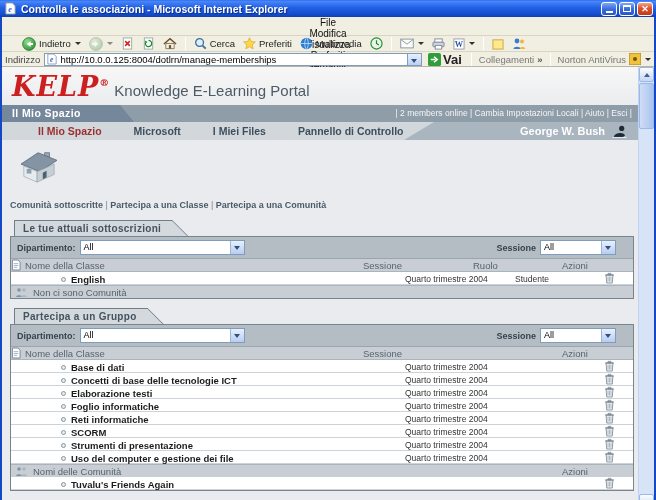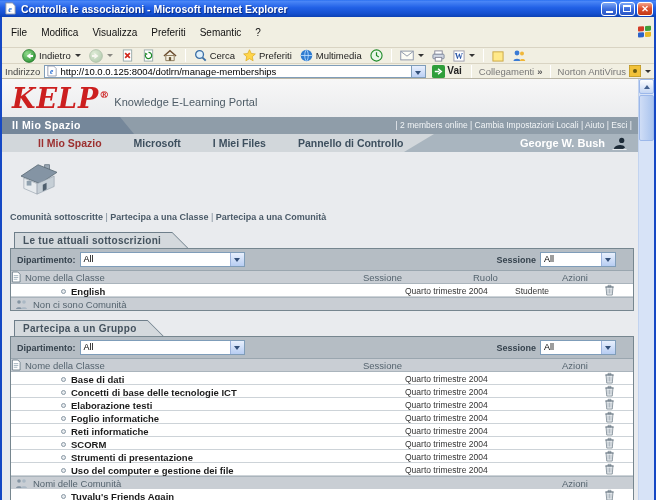--- a/index.html
+++ b/index.html
@@ -17,22 +17,22 @@
   .wbtn { width:16px; height:14px; border:1px solid #fff; border-radius:3px; color:#fff;
     font-size:9px; line-height:12px; text-align:center; font-weight:bold;
     background:linear-gradient(180deg,#7da8f7,#3b6cdd 50%,#2a55c4); }
   .wbtn.close { background:linear-gradient(180deg,#f2a58c,#dd5230 45%,#c23a17); }
   .wbtn .mini { display:block; width:7px; height:2px; background:#fff; margin:8px auto 0; }
   .wbtn .maxi { display:block; width:8px; height:7px; border:1px solid #fff; border-top:2px solid #fff; margin:2px auto 0; }
 
   .chrome { border-left:2px solid #1548c4; border-right:2px solid #1548c4; background:#f1efe2; }
 
   
-  .menubar { height:31px; display:flex; align-items:center; padding:11px 2px;
-    border-bottom:1px solid #d9d4c3; font-size:10px; color:#111; }
+  .menubar { height:19px; display:flex; align-items:center; padding:0 2px;
+    border-bottom:1px solid #d9d4c3; font-size:10px; color:#111;flex-direction:column; }
   .menu-item { padding:0 7px; cursor:default; }
   .winlogo { margin-left:auto; width:14px; height:12px; display:grid; grid-template-columns:6px 6px;
     grid-template-rows:5px 5px; gap:1px; transform:skewY(-4deg); }
   .winlogo i { display:block; border-radius:1px; }
 
   
   .toolbar { height:16px; display:flex; align-items:center; padding:0 17px; gap:2px;
     border-bottom:1px solid #d9d4c3; }
   .tbtn { display:flex; align-items:center; gap:3px; padding:0 3px; height:15px;
     font-size:9.5px; color:#222; white-space:nowrap; }
@@ -45,21 +45,21 @@
   
   .addressbar { height:15px; display:flex; align-items:center; padding:0 3px; gap:4px;
     border-bottom:1px solid #b9b5a5; font-size:9.5px; color:#444; }
   .addr-input { flex:1; height:13px; background:#fff; border:1px solid #7f9db9;
     display:flex; align-items:center; gap:3px; padding:0 2px; color:#000; }
   .addr-input .url { font-size:9.5px; white-space:nowrap; }
   .addr-drop { width:14px; height:13px; background:linear-gradient(#e8f0fd,#bcd0f4);
     border:1px solid #7f9db9; border-left:none; margin-left:-4px; position:relative; }
   .addr-drop::after { content:""; position:absolute; left:3px; top:5px; border-left:3px solid transparent;
     border-right:3px solid transparent; border-top:4px solid #33507a; }
-  .go-btn { display:flex; align-items:flex-start; gap:2px; font-size:10px; font-weight:bold; color:#222; padding:0 2px; }
+  .go-btn { display:flex; align-items:center; gap:2px; font-size:13px; font-weight:bold; color:#222; padding:0 2px; }
   .links-lbl { color:#777; }
   .links-lbl::after { content:"\00BB"; color:#555; margin-left:3px; font-weight:bold; }
   .norton { display:flex; align-items:center; gap:3px; color:#777; }
 
   
   .viewport { position:relative; height:442px; background:#e9ebee; display:flex; }
   .page { width:636px; height:100%; overflow:hidden; background:#e9ebee; }
 
   
   .vscroll { width:16px; height:100%; background:#d7e3f7; border-left:1px solid #c2d3ef;
@@ -73,21 +73,21 @@
     border-left:3px solid transparent; border-right:3px solid transparent; border-top:4px solid #44618f; }
   .sthumb { height:46px; margin:1px 0; background:linear-gradient(90deg,#cfddf6,#aac4ee);
     border:1px solid #9cb8ea; border-radius:2px; }
 
   
   .logo-area { height:38px; background:linear-gradient(#f7f7f7,#ebecee);
     display:flex; align-items:center; padding-left:10px; }
   .kelp { font-family:"DejaVu Serif", serif; font-style:italic; font-weight:bold;
     font-size:27px; color:#cc1f1f; letter-spacing:1px; line-height:1; }
   .kelp sup { font-size:10px; vertical-align:super; }
-  .kelp-sub { font-size:11px; color:#4d5b66; margin:8px 0 0 4px; }
+  .kelp-sub { font-size:15px; color:#4d5b66; margin:8px 0 0 4px; }
 
   .bar1 { height:17px; background:#8f9da9; position:relative; }
   .bar1-tab { position:absolute; left:0; top:0; height:17px; width:132px; background:#75879a;
     clip-path:polygon(0 0, calc(100% - 14px) 0, 100% 100%, 0 100%);
     color:#fff; font-size:10.5px; font-weight:bold; line-height:17px; padding-left:10px;
     letter-spacing:.4px; }
   .bar1-links { position:absolute; right:6px; top:0; height:17px; line-height:17px;
     font-size:8.5px; color:#f2f5f7; white-space:nowrap; }
   .toplink { cursor:pointer; }
   .toplink + .toplink::before { content:" | "; }

